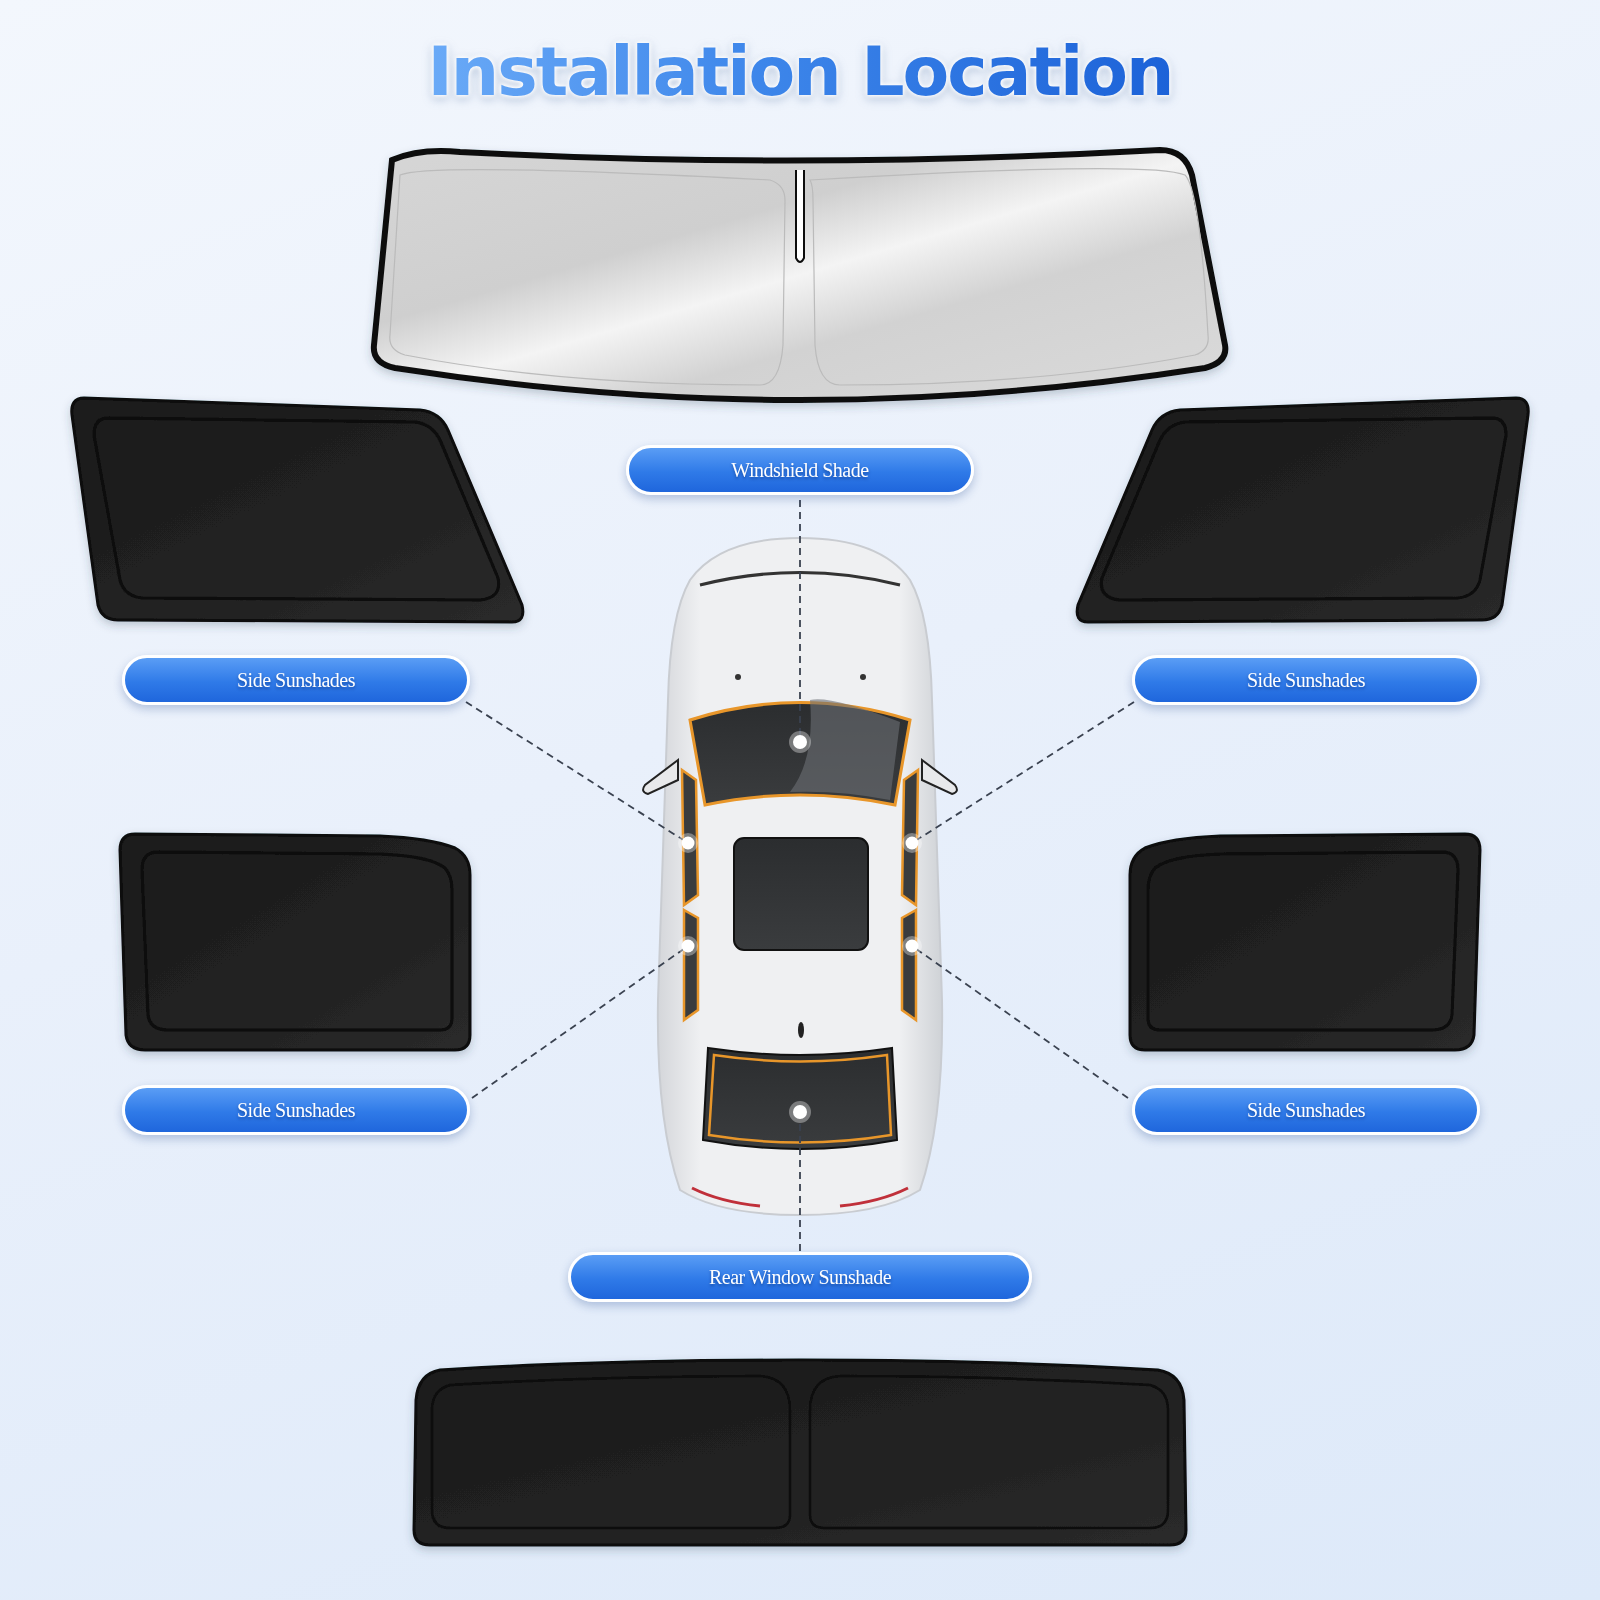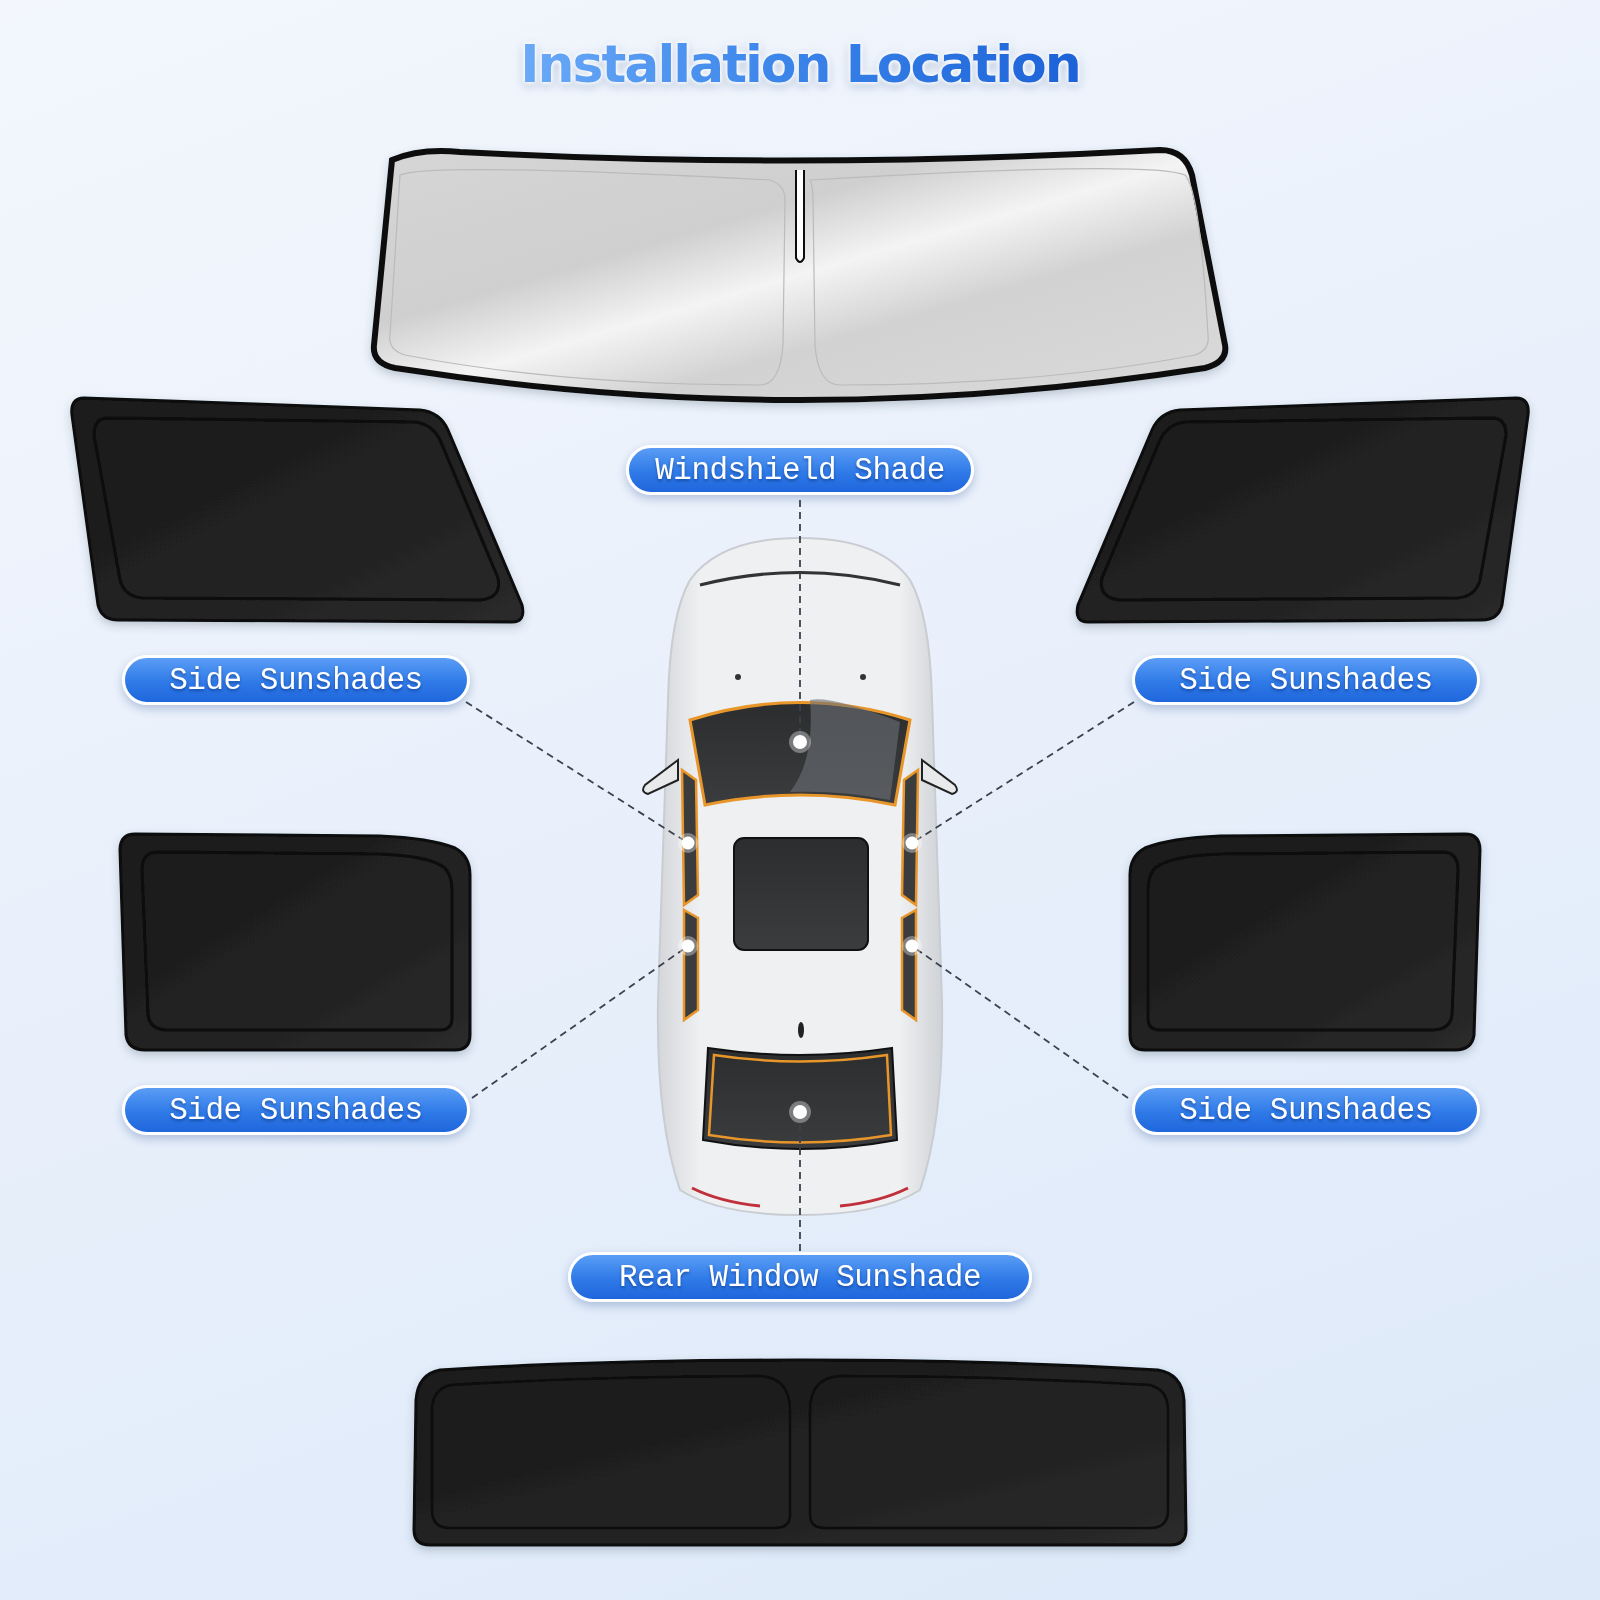--- a/index.html
+++ b/index.html
@@ -3,35 +3,35 @@
   <meta charset="utf-8">
   <style>
     html, body { margin: 0; padding: 0; }
     body {
       width: 1600px; height: 1600px; position: relative; overflow: hidden;
       background: linear-gradient(160deg, #f3f7fd 0%, #e9f0fb 45%, #dde9f9 100%);
       font-family: "Liberation Sans", sans-serif;
     }
     .title {
       position: absolute; left: 0; top: 38px; width: 1600px; text-align: center;
-      font-family: "DejaVu Sans", sans-serif; font-weight: bold; font-size: 52px;
+      font-family: "DejaVu Sans", sans-serif; font-weight: bold; font-size: 68px;
       letter-spacing: -2px; line-height: 1;
     }
     .title span {
       background: linear-gradient(90deg, #6aaaf7 0%, #3d86ea 45%, #1c62d8 100%);
       -webkit-background-clip: text; background-clip: text; color: transparent;
       filter: drop-shadow(0 0 2px #fff) drop-shadow(0 0 2px #fff) drop-shadow(0 3px 4px rgba(40,80,140,0.25));
     }
     svg.art { position: absolute; left: 0; top: 0; }
     .pill {
       position: absolute; height: 50px; border-radius: 26px;
       background: linear-gradient(180deg, #5a9df5 0%, #2f7ae8 55%, #1f66dc 100%);
       border: 3px solid #ffffff;
       box-shadow: 0 4px 10px rgba(30,70,140,0.28);
-      color: #fff; font-family: Liberation Mono, monospace; font-size: 31px;
+      color: #fff; font-family: Liberation Serif, serif; font-size: 20px;
       display: flex; align-items: center; justify-content: center;
       text-shadow: 0 2px 3px rgba(0,30,90,0.45); letter-spacing: -0.5px;
       box-sizing: border-box;
     }
   </style>
 </head>
 <body>
 
 <div class="title"><span>Installation Location</span></div>
 

